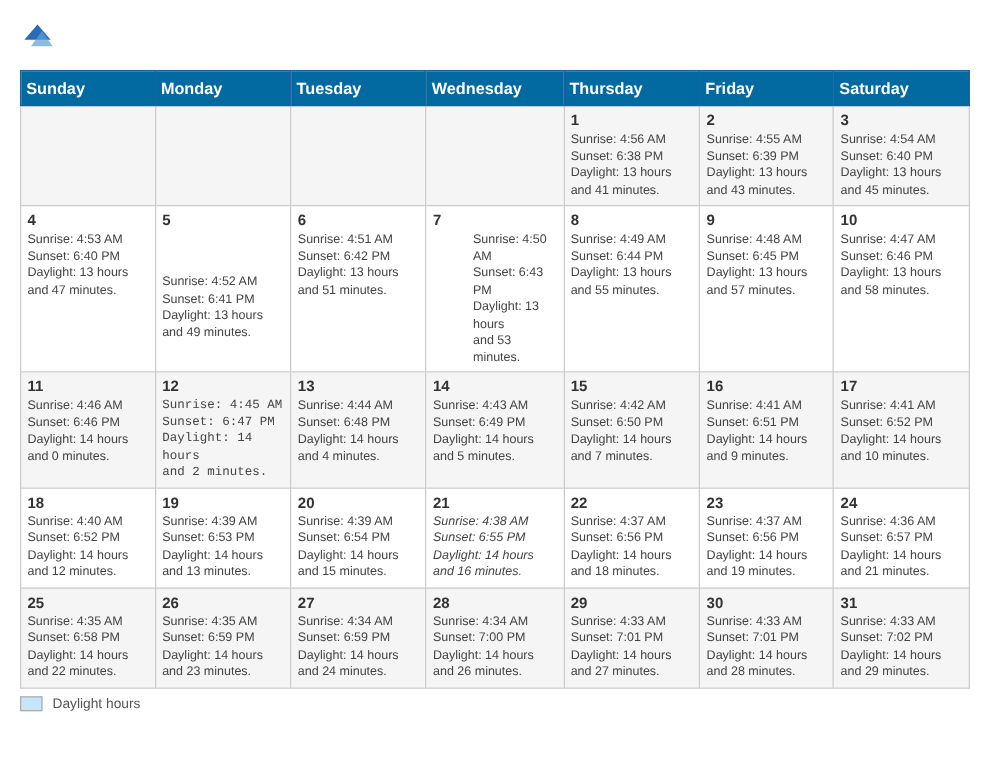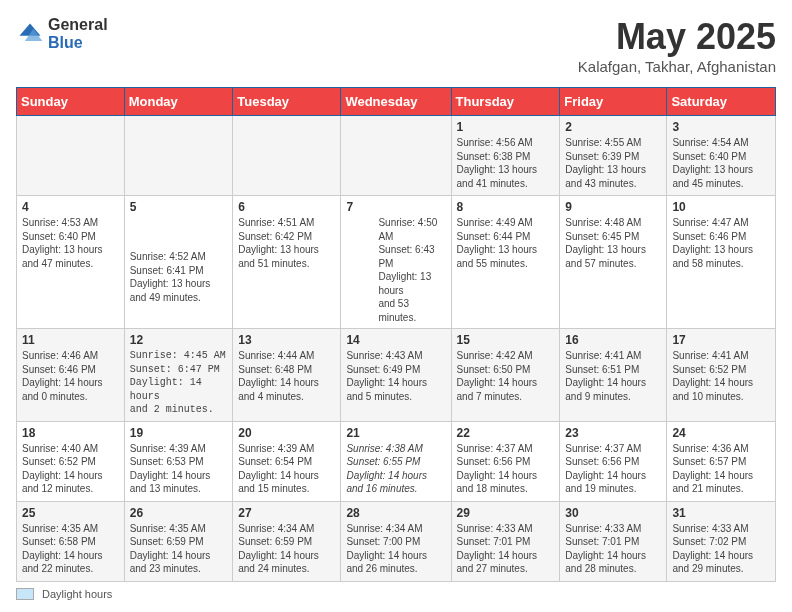--- a/index.html
+++ b/index.html
@@ -51,21 +51,21 @@
     .location {
       font-size: 15px;
       color: #555;
     }
     .calendar-table {
       width: 100%;
       border-collapse: collapse;
       border: 1px solid #ccc;
     }
     .calendar-table th {
-      background: #ef4444;
+      background: #0369a1;
       color: #fff;
       font-size: 13px;
       font-weight: bold;
       padding: 6px 4px;
       text-align: left;
       border: 1px solid #2060a0;
     }
     .calendar-table td {
       vertical-align: top;
       padding: 4px 5px;
@@ -114,28 +114,20 @@
   </style>
 </head>
 <body>
 
 <div class="header-area">
   <div class="logo">
     <svg class="logo-icon" viewBox="0 0 32 32">
       <polygon points="16,4 28,18 4,18" fill="#2a6bb5"></polygon>
       <polygon points="20,10 30,24 10,24" fill="#5ba0d8" opacity="0.7"></polygon>
     </svg>
-    <div class="logo-text">
-      <span class="logo-general">General</span>
-      <span class="logo-blue">Blue</span>
-    </div>
-  </div>
-  <div class="title-area">
-    <div class="month-year">May 2025</div>
-    <div class="location">Kalafgan, Takhar, Afghanistan</div>
   </div>
 </div>
 
 <table class="calendar-table">
   <thead>
     <tr>
     <th>Sunday</th>
         <th>Monday</th>
         <th>Tuesday</th>
         <th>Wednesday</th>

